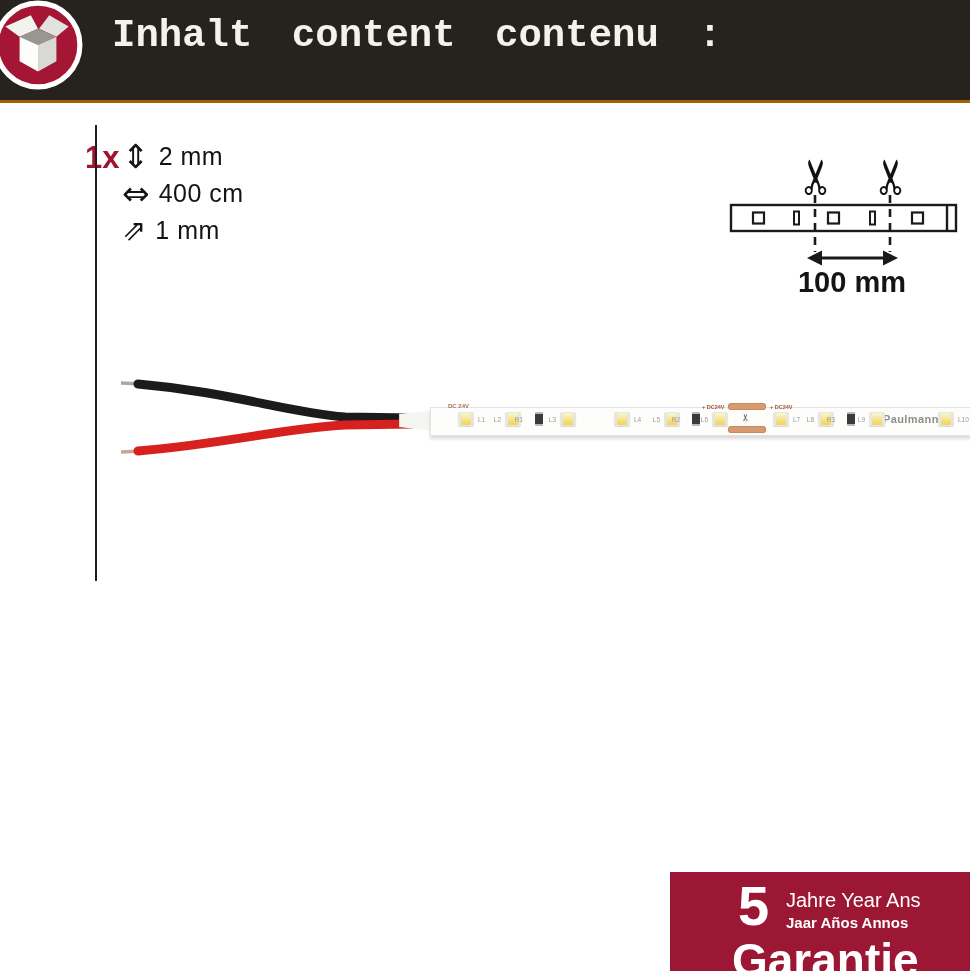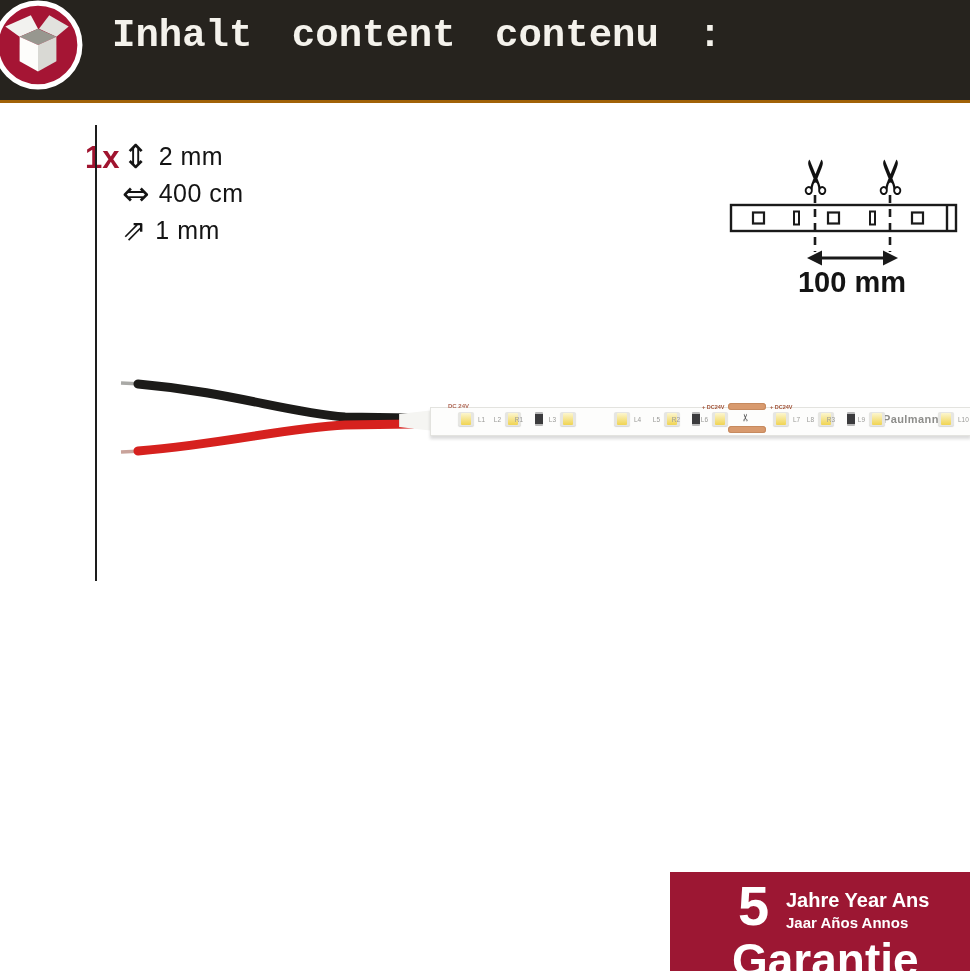--- a/index.html
+++ b/index.html
@@ -58,21 +58,21 @@
   .comp.resistor .body{width:8px;height:14px;margin-left:3px;
                   background:linear-gradient(180deg,#b9b9b9 0 16%,#3b3b3d 16% 84%,#b9b9b9 84%);
                   border-radius:1px;}
   .comp .lab{position:absolute;top:4px;font-size:6.5px;color:#9a9a97;white-space:nowrap;}
   .comp .lab.left{right:20px;} .comp .lab.right{left:20px;}
 
   
   .warranty{position:absolute;left:670px;top:872px;width:300px;height:99px;background:#9c1733;
             color:#ffffff;overflow:hidden;}
   .w-years{position:absolute;left:68px;top:6px;font-size:56px;font-weight:700;line-height:1;}
-  .w-line1{position:absolute;left:116px;top:17px;font-size:20px;font-weight:700;white-space:nowrap;}
+  .w-line1{position:absolute;left:116px;top:17px;font-size:20px;font-weight:400;white-space:nowrap;}
   .w-line2{position:absolute;left:116px;top:42px;font-size:15px;font-weight:700;white-space:nowrap;}
   .w-title{position:absolute;left:62px;top:61px;font-size:46px;font-weight:700;letter-spacing:0px;
            white-space:nowrap;}
 </style>
 </head>
 <body>
 
 <div class="page">
 
   <div class="header">

